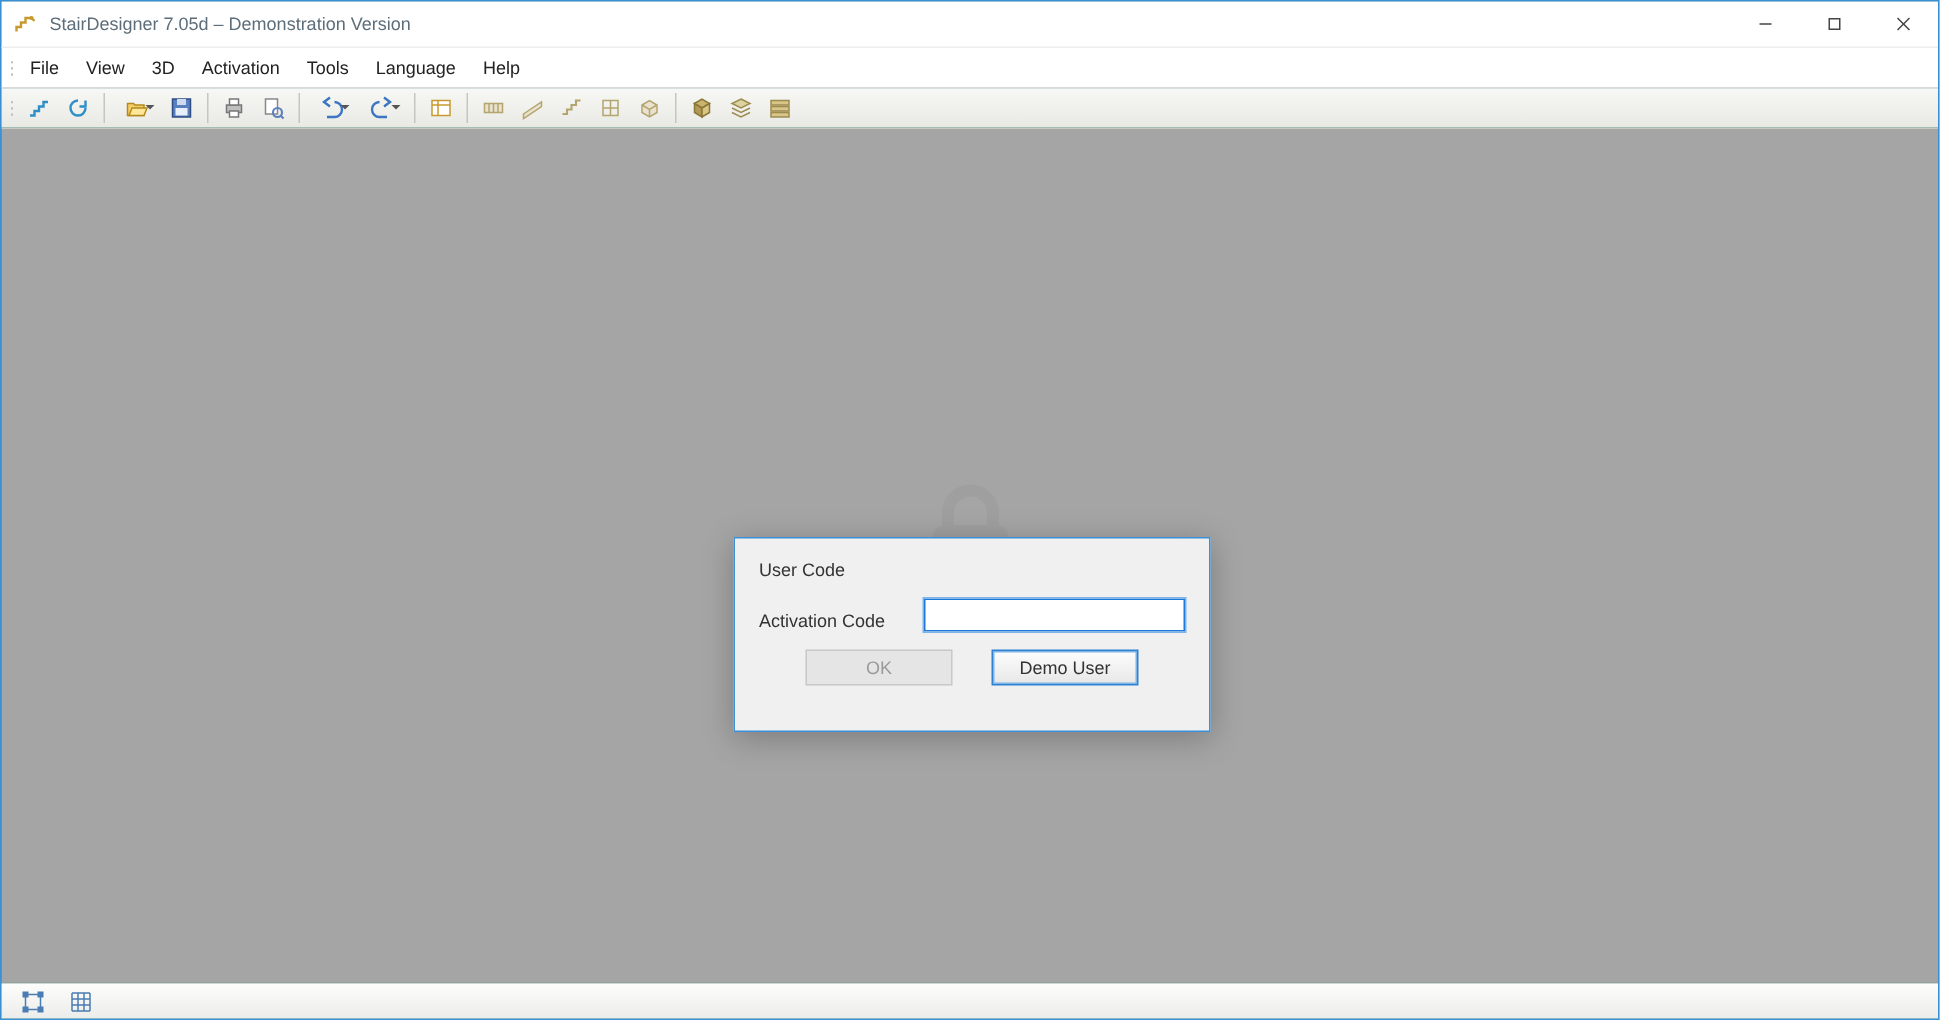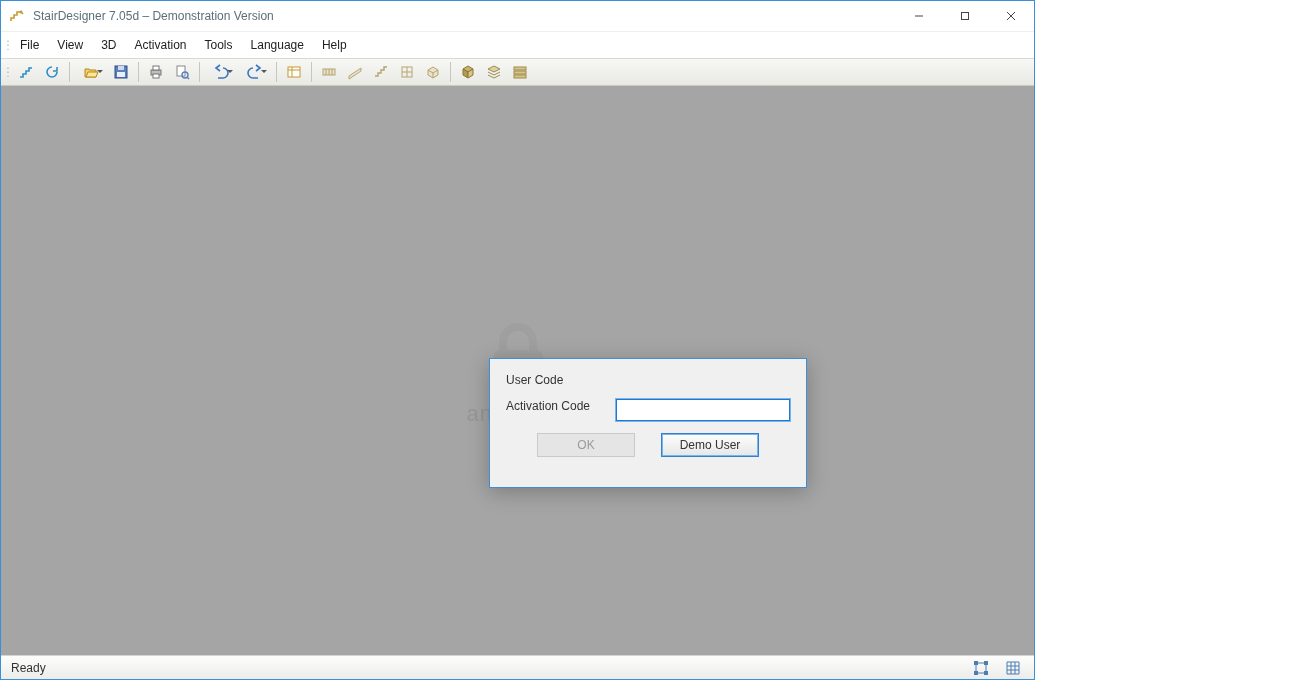--- a/index.html
+++ b/index.html
@@ -1,16 +1,16 @@
 <!DOCTYPE html>
 <html><head>
 <meta charset="utf-8">
 <style>
   html,body{margin:0;padding:0;height:100%;font-family:"Segoe UI",Tahoma,sans-serif;font-size:12px;color:#333;background:#fff;overflow:hidden}
-  .window{width:1035px;height:680px;display:flex;flex-direction:column;border:1px solid #3a8fd6;box-sizing:border-box;background:#0f766e;position:relative}
+  .window{width:1293px;height:680px;display:flex;flex-direction:column;border:1px solid #3a8fd6;box-sizing:border-box;background:#0f766e;position:relative}
   
   .titlebar{height:30px;display:flex;align-items:center;background:#fff;color:#5d6e7a;font-size:12px;border-bottom:1px solid #eee}
   .titlebar .app-icon{width:16px;height:16px;margin:0 6px 0 8px;display:inline-flex}
   .titlebar .title-text{flex:1;padding-left:2px}
   .tb-controls{display:flex;height:100%}
   .tb-btn{width:46px;height:100%;display:flex;align-items:center;justify-content:center;color:#666}
   
   .menubar{height:22px;display:flex;align-items:stretch;background:#fff;padding:2px 4px;border-bottom:1px solid #d9d9d9;font-size:12px}
   .menubar .grip{width:6px;display:flex;align-items:center;justify-content:center;color:#bbb;cursor:move}
   .menu-item{padding:0 9px;display:flex;align-items:center;color:#222}
@@ -28,21 +28,21 @@
   .status-left{padding:0 10px;flex:1}
   .status-right{display:flex;align-items:center;gap:14px;padding:0 12px}
   .status-icon{width:18px;height:18px;display:flex;align-items:center;justify-content:center;color:#4a7db3}
   
   .modal{position:absolute;left:488px;top:272px;width:316px;background:#f0f0f0;border:1px solid #3a8fd6;box-shadow:0 4px 20px rgba(0,0,0,.25)}
   .modal-title{height:28px;display:flex;align-items:center;background:#fff;border-bottom:1px solid #e5e5e5}
   .modal-title .mi{width:16px;height:16px;margin:0 6px 0 8px}
   .modal-title .mt{flex:1;font-size:12px;color:#333}
   .modal-title .mx{width:34px;height:100%;display:flex;align-items:center;justify-content:center;color:#333}
   .modal-body{padding:14px 16px 12px}
-  .form-row{display:flex;align-items:flex-start;margin-bottom:12px}
+  .form-row{display:flex;align-items:flex-end;margin-bottom:12px}
   .form-row label{width:110px;font-size:12px;color:#333}
   .form-row .fld{flex:1}
   .form-row input[type=text]{width:100%;box-sizing:border-box;height:22px;border:1px solid #7a7a7a;background:#fff;font-size:11px;text-align:center;padding:0 4px;font-family:inherit}
   .form-row input.active{border:1px solid #1e78d7;outline:1px solid #7db4e8}
   .dlg-buttons{display:flex;justify-content:center;gap:26px;margin-top:4px;margin-bottom:18px}
   .dlg-btn{width:96px;height:22px;font-size:12px;border:1px solid #adadad;background:linear-gradient(#fdfdfd,#e7e7e7);display:flex;align-items:center;justify-content:center;cursor:pointer}
   .dlg-btn.disabled{color:#9a9a9a;background:#e5e5e5;border-color:#c9c9c9;cursor:default}
   .dlg-btn.focus{border-color:#2e82d1;box-shadow:0 0 0 1px #7db4e8 inset}
   
   .watermark{position:absolute;left:50%;top:50%;transform:translate(-50%,-50%);pointer-events:none;opacity:.18;display:flex;flex-direction:column;align-items:center;color:#555}
@@ -243,21 +243,20 @@
         </div>
         <div class="dlg-buttons">
           <div class="dlg-btn disabled">OK</div>
           <div class="dlg-btn focus">Demo User</div>
         </div>
       </div>
     </div>
   </div>
 
   <div class="statusbar">
-    <div class="status-left">Ready</div>
     <div class="status-right">
       <span class="status-icon">
         <svg width="16" height="16" viewBox="0 0 16 16">
             <rect x="3" y="3" width="10" height="10" fill="none" stroke="#4a7db3"></rect>
             <rect x="1" y="1" width="4" height="4" fill="#4a7db3"></rect>
             <rect x="11" y="1" width="4" height="4" fill="#4a7db3"></rect>
             <rect x="1" y="11" width="4" height="4" fill="#4a7db3"></rect>
             <rect x="11" y="11" width="4" height="4" fill="#4a7db3"></rect>
           </svg>
       </span>

